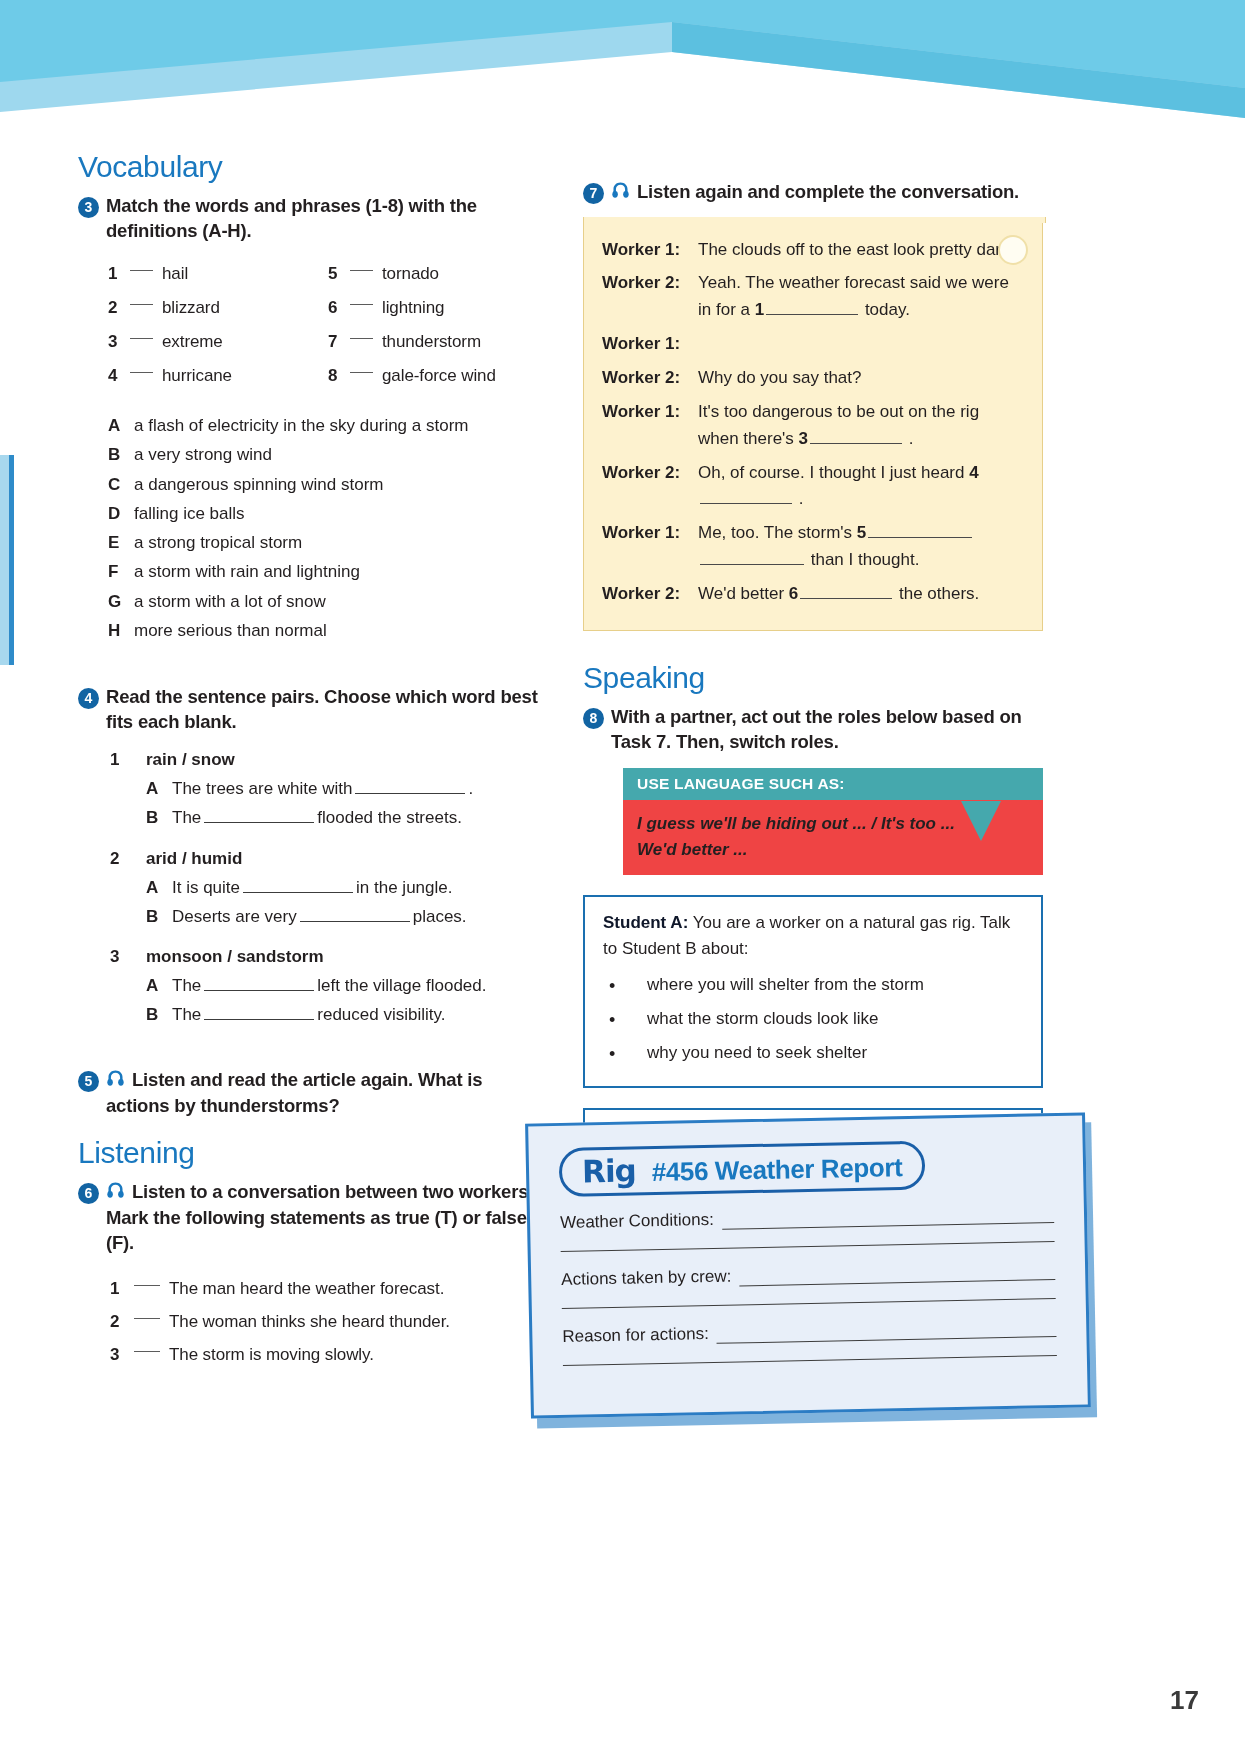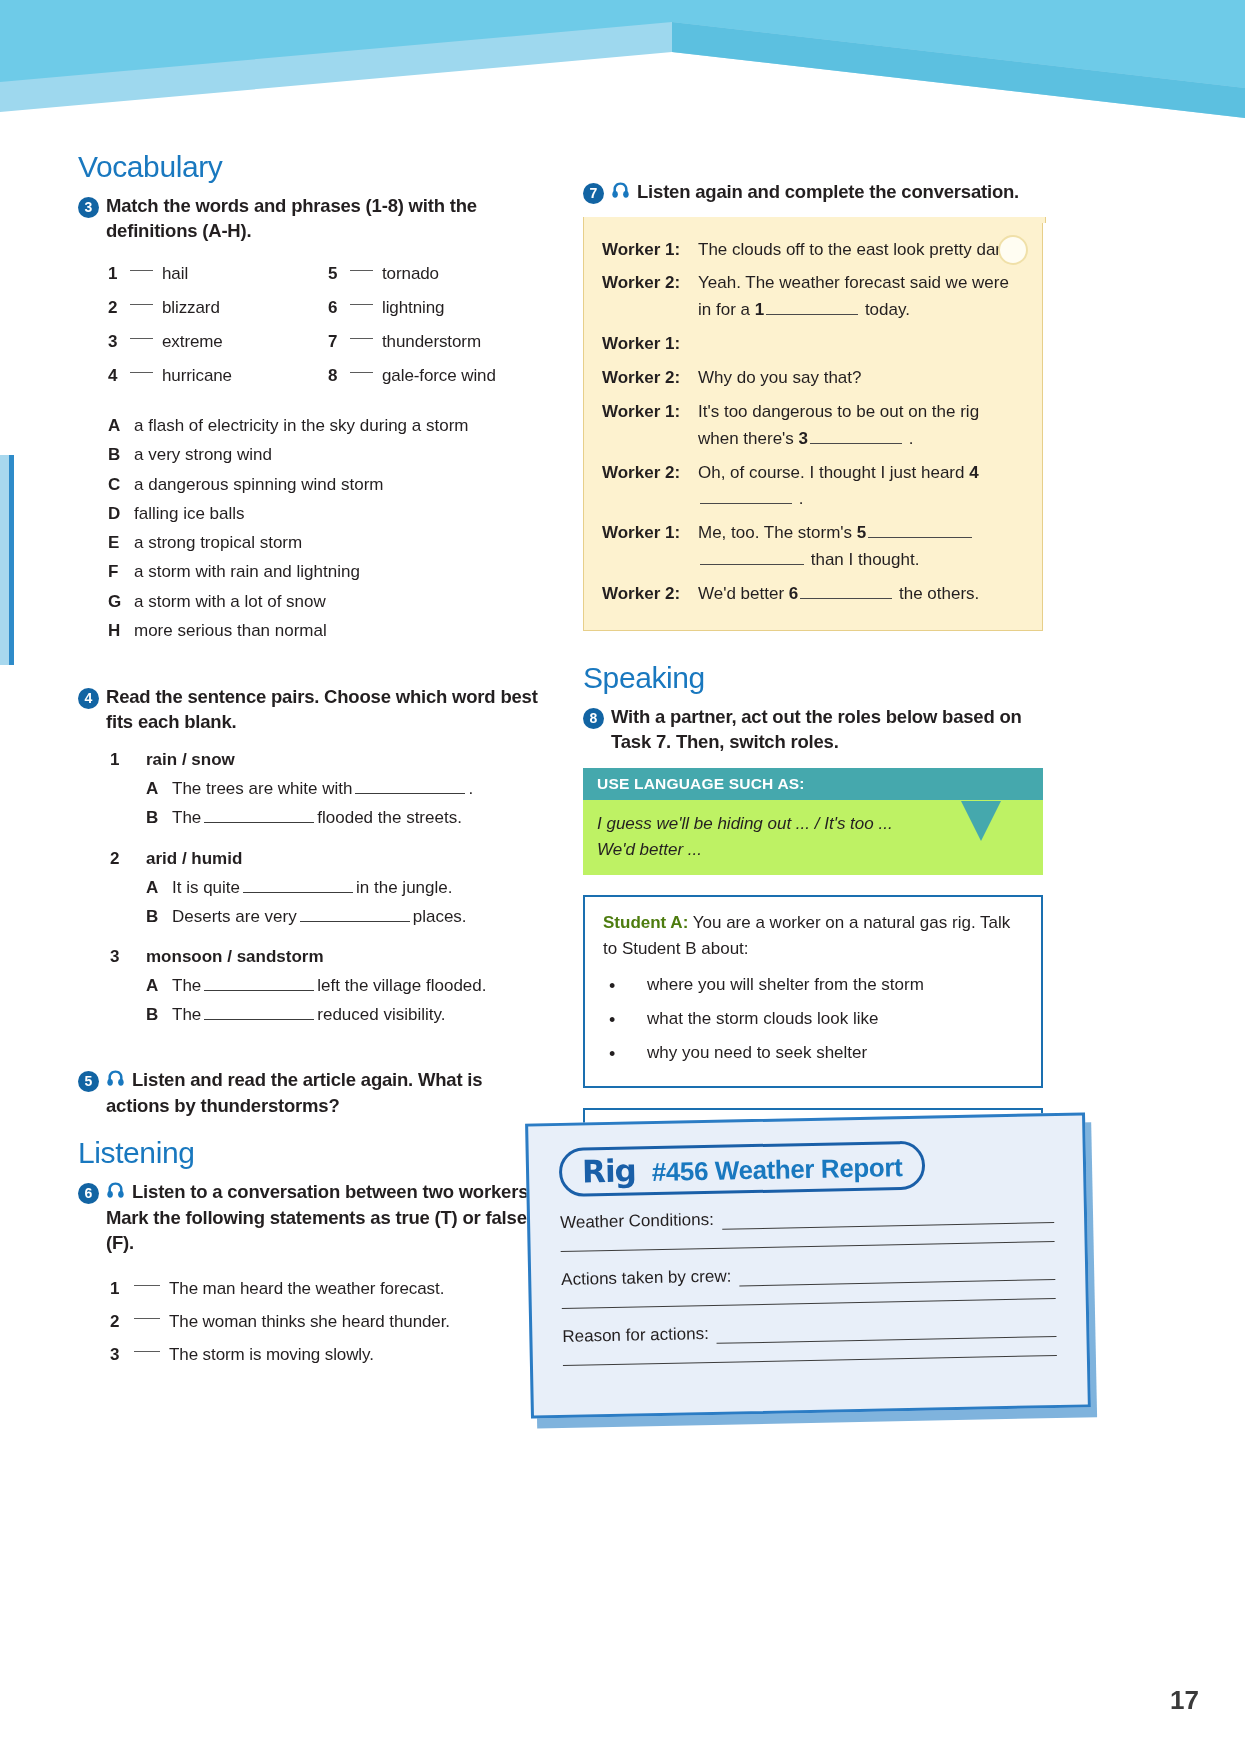--- a/index.html
+++ b/index.html
@@ -128,54 +128,55 @@
     background: #fffdf2;
   }
   .line { display: flex; font-size: 17px; line-height: 1.58; margin-bottom: 7px; }
   .speaker { flex: 0 0 96px; font-weight: bold; }
   .utt { flex: 1; }
   .blank-c { display: inline-block; width: 92px; border-bottom: 1.3px solid #4a4a4a; height: 14px; margin: 0 2px; }
   .blank-c.w2 { width: 100px; }
   .blank-c.w3 { width: 104px; }
 
   
-  .ul-box { margin-top: 14px; position: relative; }
+  .ul-box { margin-top: 14px; position: relative; margin-left: 40px; }
   .ul-head {
     background: #45a8ad;
     color: #ffffff;
     font-size: 15.5px;
     font-weight: bold;
     letter-spacing: 0.2px;
     padding: 7px 14px;
   }
   .ul-body {
-    background: #bef264;
+    background: #ef4444;
     padding: 11px 26px 13px 14px;
     font-size: 17px;
     font-style: italic;
     line-height: 1.5;
+    font-weight: bold;
   }
   .ul-tail {
     position: absolute; right: 42px; top: 33px;
     width: 0; height: 0;
     border-left: 20px solid transparent;
     border-right: 20px solid transparent;
     border-top: 40px solid #45a8ad;
   }
 
   
   .role-box {
     border: 2.5px solid #1a6fb0;
     padding: 13px 16px 14px 18px;
     margin-top: 20px;
     font-size: 17px;
     line-height: 1.5;
     background: #fff;
   }
-  .role-box .name-a { color: #4d7c0f; font-weight: bold; }
+  .role-box .name-a { color: #0f172a; font-weight: bold; }
   .role-box .name-b { color: #ee4466; font-weight: bold; }
   .bullets { margin: 8px 0 0 6px; list-style: none; }
   .bullets li { display: flex; line-height: 1.9; }
   .bullets li::before { content: "\2022"; flex: 0 0 38px; font-size: 18px; }
 
   
   .rig-wrap {
     position: absolute; left: 528px; top: 1118px;
     width: 560px; height: 295px;
     transform: rotate(-1.15deg);

